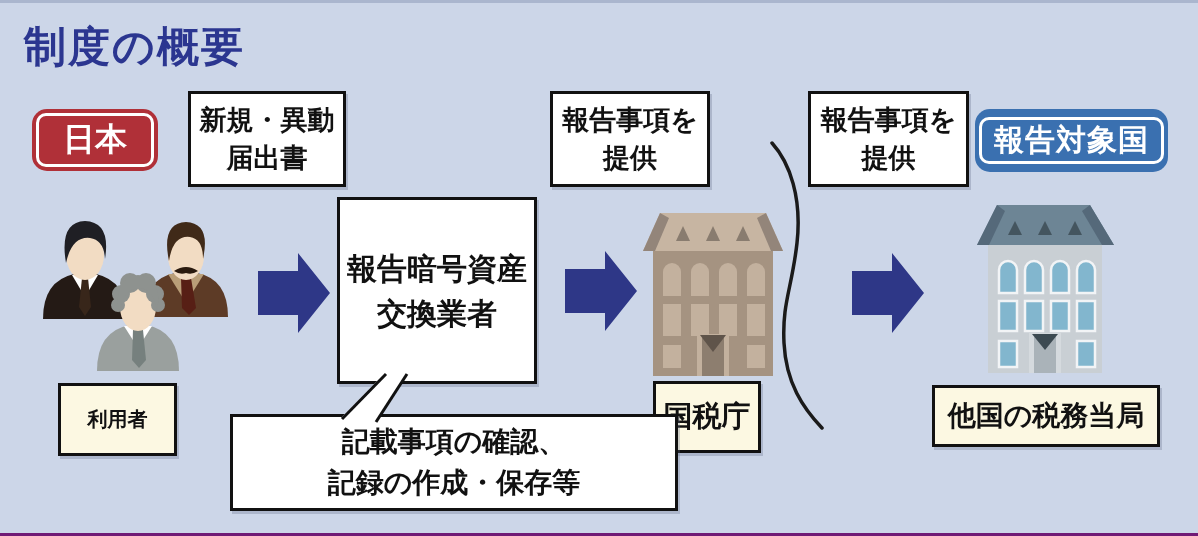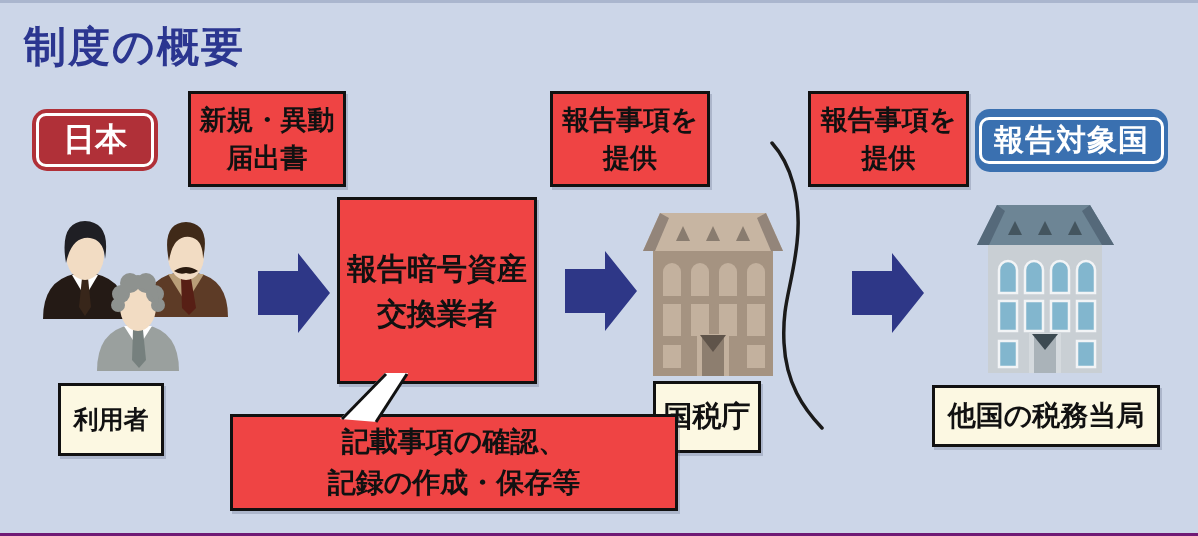--- a/index.html
+++ b/index.html
@@ -29,42 +29,42 @@
   .badge-inner{
     flex:1;border:3px solid #ffffff;border-radius:10px;
     display:flex;align-items:center;justify-content:center;
     color:#ffffff;font-weight:bold;
   }
   .badge-japan{left:32px;top:106px;width:126px;height:62px;background:#b03038;}
   .badge-japan .badge-inner{font-size:32px;}
   .badge-target{left:975px;top:106px;width:193px;height:63px;background:#3a70b0;align-items:center;}
   .badge-target .badge-inner{font-size:30px;letter-spacing:1px;}
   .box{
-    background:#ef4444;
+    background:#ffffff;
     border:3px solid #111111;
     display:flex;flex-direction:column;
     align-items:center;justify-content:center;
     text-align:center;color:#111111;
     box-shadow:2px 3px 0 rgba(90,100,130,.28);
   }
   .box-sm{font-size:27px;font-weight:600;line-height:1.42;}
   .box-notification{left:188px;top:88px;width:158px;height:96px;}
   .box-report-left{left:550px;top:88px;width:160px;height:96px;}
   .box-report-right{left:808px;top:88px;width:161px;height:96px;}
   .box-exchange{
     left:337px;top:194px;width:200px;height:187px;
     font-size:30px;font-weight:bold;line-height:1.5;z-index:1;
   }
   .label-cream{
     background:#fcf8e2;border:3px solid #111111;
     display:flex;align-items:center;justify-content:center;
     font-weight:bold;color:#111111;
     box-shadow:2px 3px 0 rgba(90,100,130,.28);
   }
-  .label-users{left:58px;top:380px;width:106px;height:73px;font-size:25px;}
+  .label-users{left:58px;top:380px;width:119px;height:73px;font-size:20px;}
   .label-nta{left:653px;top:378px;width:108px;height:72px;font-size:29px;}
   .label-foreign{left:932px;top:382px;width:228px;height:62px;font-size:28px;}
   .bubble{
     left:230px;top:411px;width:448px;height:97px;
     font-size:28px;font-weight:600;line-height:1.45;z-index:1;
   }
   .svg-abs{display:block;}
 </style>
 </head>
 <body>

